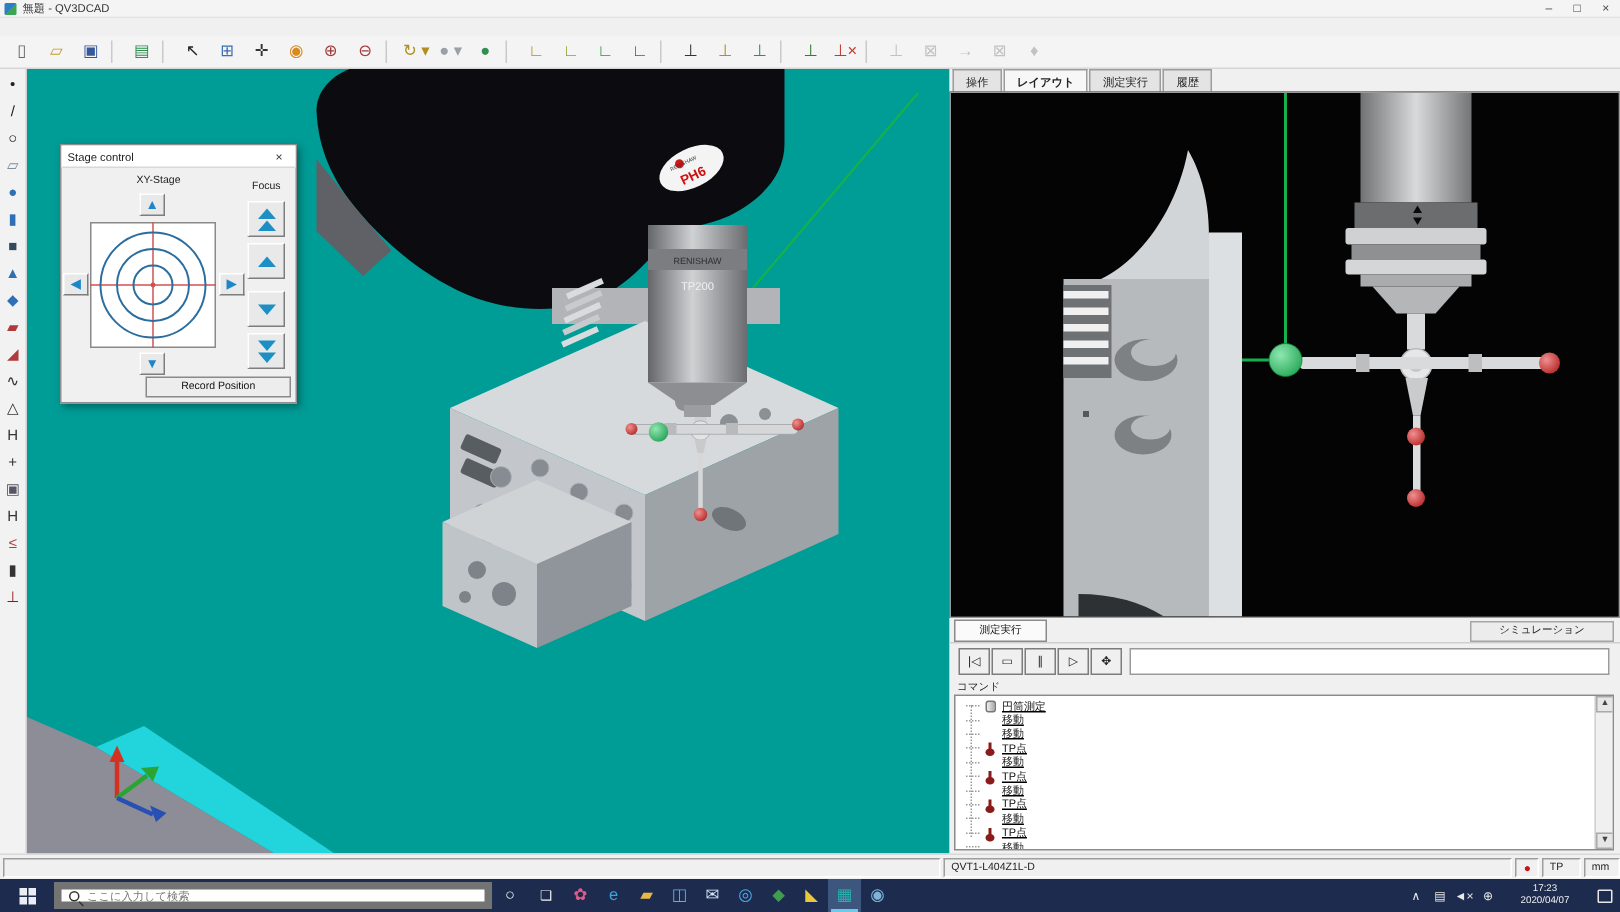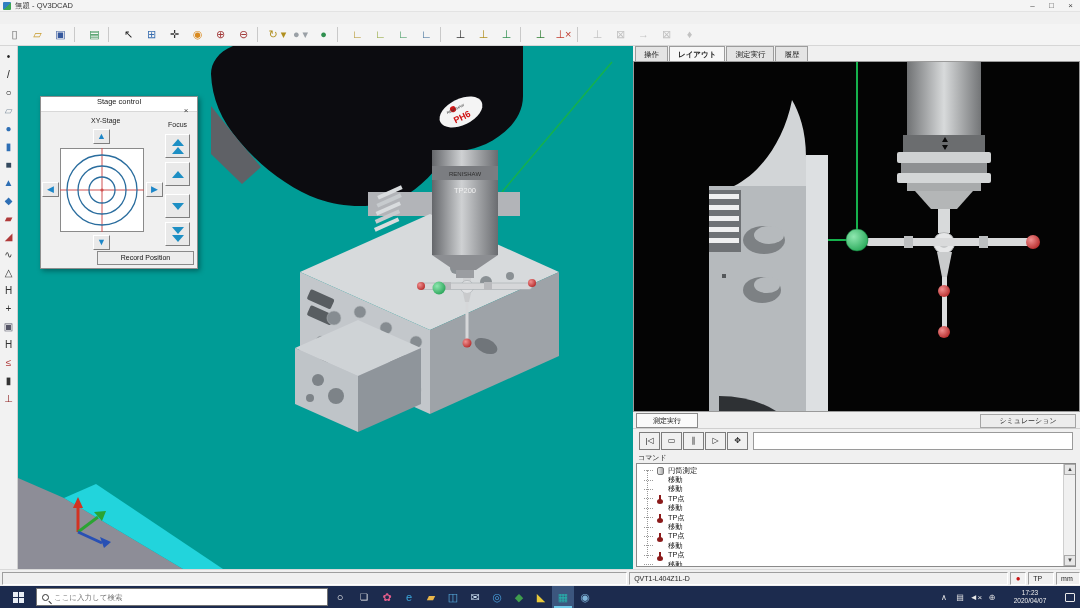--- a/index.html
+++ b/index.html
@@ -28,21 +28,21 @@
   
   #leftbar{left:0;top:46px;width:18px;height:523px;background:#f2f2f2;border-right:1px solid #cfcfcf;display:flex;flex-direction:column;align-items:center;padding-top:2px;}
   .pbtn{width:16px;height:18px;display:flex;align-items:center;justify-content:center;}
   .pbtn i{font-style:normal;font-size:10px;line-height:1;}
 
   
   #viewport{left:18px;top:46px;width:615px;height:523px;background:#009c96;}
 
   
   #stagedlg{left:22px;top:50px;width:158px;height:173px;background:#f0f0f0;border:1px solid #8e8e8e;box-shadow:2px 2px 5px rgba(0,0,0,.35);z-index:30;}
-  #stagedlg .dtitle{height:15px;background:#fff;border-bottom:1px solid #d8d8d8;display:flex;align-items:center;font-size:7.5px;color:#222;padding:0 4px;flex-direction:column;}
+  #stagedlg .dtitle{height:15px;background:#fff;border-bottom:1px solid #d8d8d8;display:flex;align-items:center;font-size:7.5px;color:#222;padding:0 4px;}
   #stagedlg .dclose{margin-left:auto;font-size:8px;color:#333;width:14px;text-align:center;}
   .dbody{position:relative;height:157px;}
   .xylabel{position:absolute;left:50px;top:5px;font-size:7px;color:#222;}
   .focuslabel{position:absolute;left:127px;top:9px;font-size:7px;color:#222;}
   .padbtn{position:absolute;width:17px;height:15px;background:#e9e9e9;border:1px solid;border-color:#fff #7e7e7e #7e7e7e #fff;color:#1c86c8;font-size:9px;line-height:13px;text-align:center;}
   .fbtn{position:absolute;left:124px;width:25px;height:24px;background:#e9e9e9;border:1px solid;border-color:#fff #7e7e7e #7e7e7e #fff;display:flex;flex-direction:column;justify-content:center;}
   .fu,.fd{width:0;height:0;border-left:6px solid transparent;border-right:6px solid transparent;margin:0 auto;}
   .fu{border-bottom:7px solid #1d8fc4;}
   .fd{border-top:7px solid #1d8fc4;}
   .fu+.fu,.fd+.fd{margin-top:1px;}
@@ -56,21 +56,21 @@
   .tab.active{background:#f7f7f7;position:relative;top:0px;font-weight:bold;}
   #simview{position:absolute;left:0;top:15px;width:447px;height:351px;background:#000;border:1px solid #9a9a9a;}
   #execrow{position:absolute;left:0;top:366px;width:447px;height:17px;border-bottom:1px solid #cfcfcf;}
   #execbtn{position:absolute;left:3px;top:1px;width:62px;height:15px;background:#fafafa;border:1px solid #8a8a8a;font-size:7px;text-align:center;line-height:13px;color:#111;}
   #simlabel{position:absolute;right:4px;top:2px;width:96px;height:14px;background:#ececec;border:1px solid #a5a5a5;font-size:7px;text-align:center;line-height:12px;color:#222;}
   #playrow{position:absolute;left:0;top:383px;width:447px;height:23px;display:flex;align-items:center;padding-left:6px;}
   .playbtn{width:21px;height:18px;background:#f0f0f0;border:1px solid #7c7c7c;font-size:8px;text-align:center;line-height:16px;color:#222;margin-right:1px;}
   #playfield{margin-left:4px;width:320px;height:18px;background:#fff;border:1px solid #9a9a9a;}
   #cmdlabel{position:absolute;left:5px;top:407px;font-size:7px;color:#222;}
   #tree{position:absolute;left:3px;top:417px;width:440px;height:104px;background:#fff;border:1px solid #8a8a8a;overflow:hidden;}
-  #treerows{position:absolute;left:3px;top:2px;right:14px;bottom:0;}
+  #treerows{position:absolute;left:3px;top:2px;right:14px;bottom:0;text-decoration:underline;}
   #treerows::before{content:"";position:absolute;left:7px;top:4px;bottom:8px;border-left:1px dotted #999;}
   .tree-row{height:9.4px;display:flex;align-items:center;font-size:7.3px;color:#111;position:relative;padding-left:4px;}
   .tree-row .tick{width:9px;border-top:1px dotted #999;margin-right:2px;}
   .tree-ico{display:inline-flex;width:10px;height:9px;align-items:center;justify-content:center;margin-right:3px;flex:none;}
   .i-cyl{width:7px;height:8px;border:1px solid #777;border-radius:2px;background:linear-gradient(90deg,#eee,#aaa);}
   .i-move{font-size:8px;color:#b03030;font-weight:bold;line-height:1;}
   .i-tp{width:2px;height:7px;background:#8b1a1a;position:relative;}
   .i-tp::after{content:"";position:absolute;left:-2px;bottom:-2px;width:6px;height:5px;border-radius:50%;background:#8b1a1a;}
   #treescroll{position:absolute;right:0;top:0;bottom:0;width:12px;background:#f0f0f0;border-left:1px solid #cfcfcf;}
   .scr{position:absolute;left:0;width:12px;height:11px;background:#e6e6e6;border:1px solid #aaa;font-size:6px;text-align:center;line-height:9px;color:#444;}
@@ -82,21 +82,21 @@
   #sp-machine{width:382px;}
   #sp-icon{width:16px;justify-content:center;color:#c81414;font-size:8px;}
   #sp-tp{width:26px;}
   #sp-mm{width:24px;}
 
   
   #taskbar{left:0;top:586px;width:1080px;height:22px;background:#1c2b4e;display:flex;align-items:center;color:#eee;}
   #startbtn{width:36px;height:22px;display:flex;align-items:center;justify-content:center;}
   #winlogo{display:grid;grid-template-columns:5px 5px;grid-template-rows:5px 5px;gap:1px;}
   #winlogo span{background:#e9eef5;}
-  #searchbox{width:292px;height:18px;background:#fff;border:1px solid #737373;display:flex;align-items:center;padding:0 5px;}
+  #searchbox{width:292px;height:18px;background:#fff;border:5px solid #737373;display:flex;align-items:center;padding:0 5px;}
   #magicon{width:7px;height:7px;border:1.4px solid #333;border-radius:50%;position:relative;margin-right:5px;flex:none;}
   #magicon::after{content:"";position:absolute;width:4px;height:1.4px;background:#333;transform:rotate(45deg);left:5px;top:7px;}
   #searchinput{border:none;outline:none;font-size:7.5px;color:#333;width:230px;font-family:"Liberation Sans",sans-serif;background:transparent;}
   .tb-ico{width:24px;height:22px;display:flex;align-items:center;justify-content:center;font-size:10px;}
   .app{width:22px;height:22px;display:flex;align-items:center;justify-content:center;position:relative;}
   .app i{font-style:normal;font-size:11px;line-height:1;}
   .app.active{background:#3c567e;}
   .app.active::after{content:"";position:absolute;left:2px;right:2px;bottom:0;height:2px;background:#6fc9e8;}
   #tray{margin-left:auto;display:flex;align-items:center;}
   .tray-ico{width:16px;text-align:center;font-size:8px;color:#e8e8e8;}

